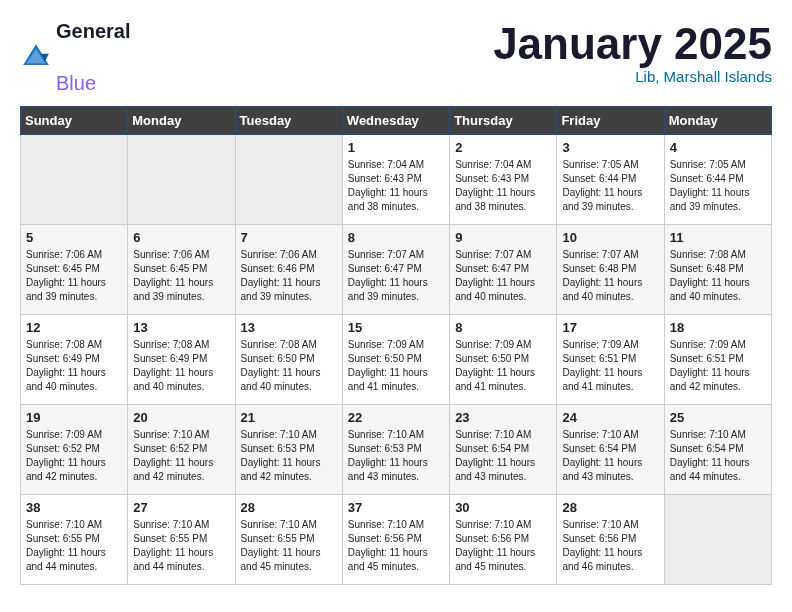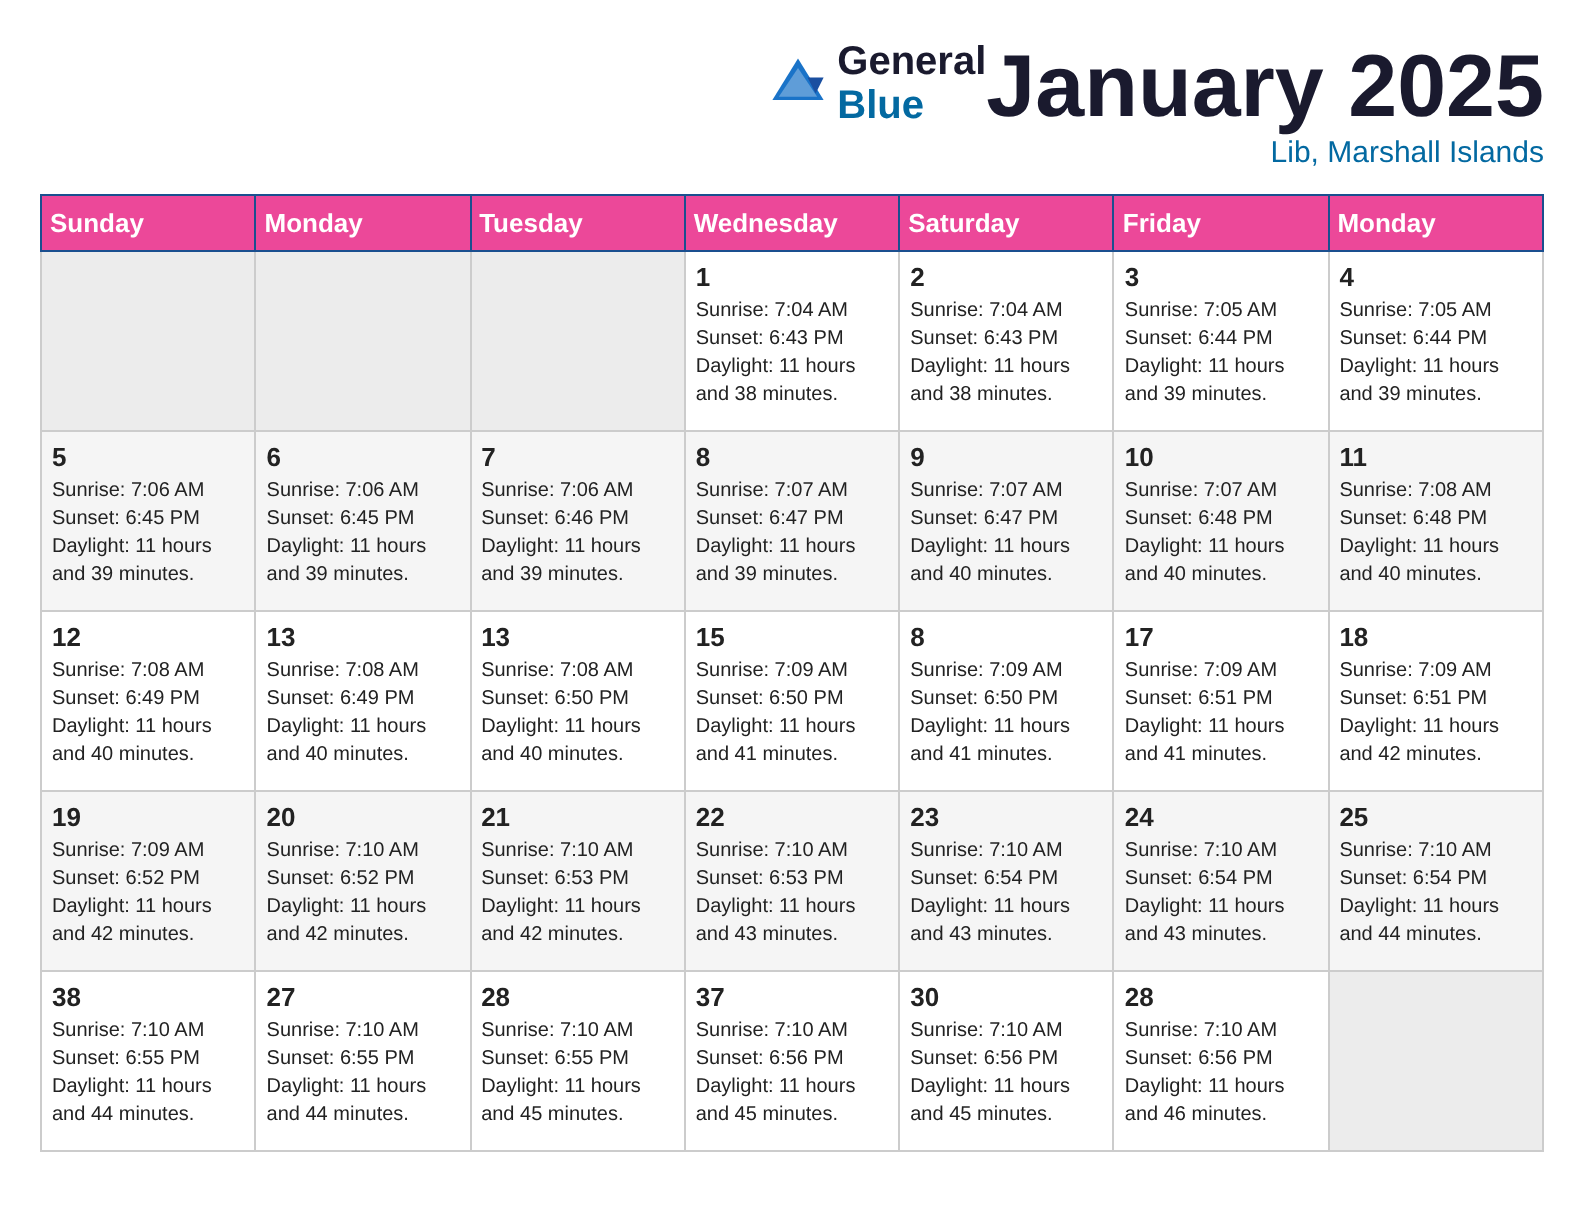--- a/index.html
+++ b/index.html
@@ -5,21 +5,21 @@
     * { box-sizing: border-box; margin: 0; padding: 0; }
     body {
       font-family: Arial, sans-serif;
       background: #fff;
       width: 792px;
       min-height: 612px;
       padding: 20px;
     }
     .header {
       display: flex;
-      justify-content: flex-end;
+      justify-content: space-between;
       align-items: flex-start;
       margin-bottom: 12px;
     }
     .logo {
       display: flex;
       align-items: center;
       gap: 4px;
     }
     .logo-icon {
       width: 32px;
@@ -37,21 +37,21 @@
     .calendar-subtitle {
       font-size: 15px;
       color: #0369a1;
     }
     table {
       width: 100%;
       border-collapse: collapse;
       table-layout: fixed;
     }
     thead tr th {
-      background-color: #ec4899;
+      background-color: #404040;
       color: #fff;
       font-size: 13px;
       font-weight: bold;
       padding: 6px 4px;
       text-align: left;
       border: 1px solid #1a4f8f;
     }
     tbody tr td {
       border: 1px solid #ccc;
       vertical-align: top;
@@ -90,37 +90,37 @@
 
 <div class="header">
   <div class="logo">
     <svg class="logo-icon" viewBox="0 0 40 40">
       <polygon points="20,4 36,30 4,30" fill="#1a73c8"></polygon>
       <polygon points="20,10 32,28 8,28" fill="#fff" opacity="0.3"></polygon>
       <polygon points="26,16 36,16 31,26" fill="#1a4fa0"></polygon>
     </svg>
     <div>
       <div style="font-size:20px;font-weight:bold;color:#1a1a2e;line-height:1.1;">General</div>
-      <div style="font-size:20px;font-weight:bold;color:#0369a1;line-height:1.1;">Blue</div>
+      <div style="font-size:20px;font-weight:normal;color:#8b5cf6;line-height:1.1;margin-top:30px;">Blue</div>
     </div>
   </div>
   <div class="title-block">
     <div class="calendar-title">January 2025</div>
     <div class="calendar-subtitle">Lib, Marshall Islands</div>
   </div>
 </div>
 
 <table>
   <thead>
     <tr>
     <th>Sunday</th>
         <th>Monday</th>
         <th>Tuesday</th>
         <th>Wednesday</th>
-        <th>Saturday</th>
+        <th>Thursday</th>
         <th>Friday</th>
         <th>Monday</th>
       </tr>
   </thead>
   <tbody id="calendar-body">
   <tr>
         <td class="empty-cell"></td>
         <td class="empty-cell"></td>
         <td class="empty-cell"></td>
         <td>

